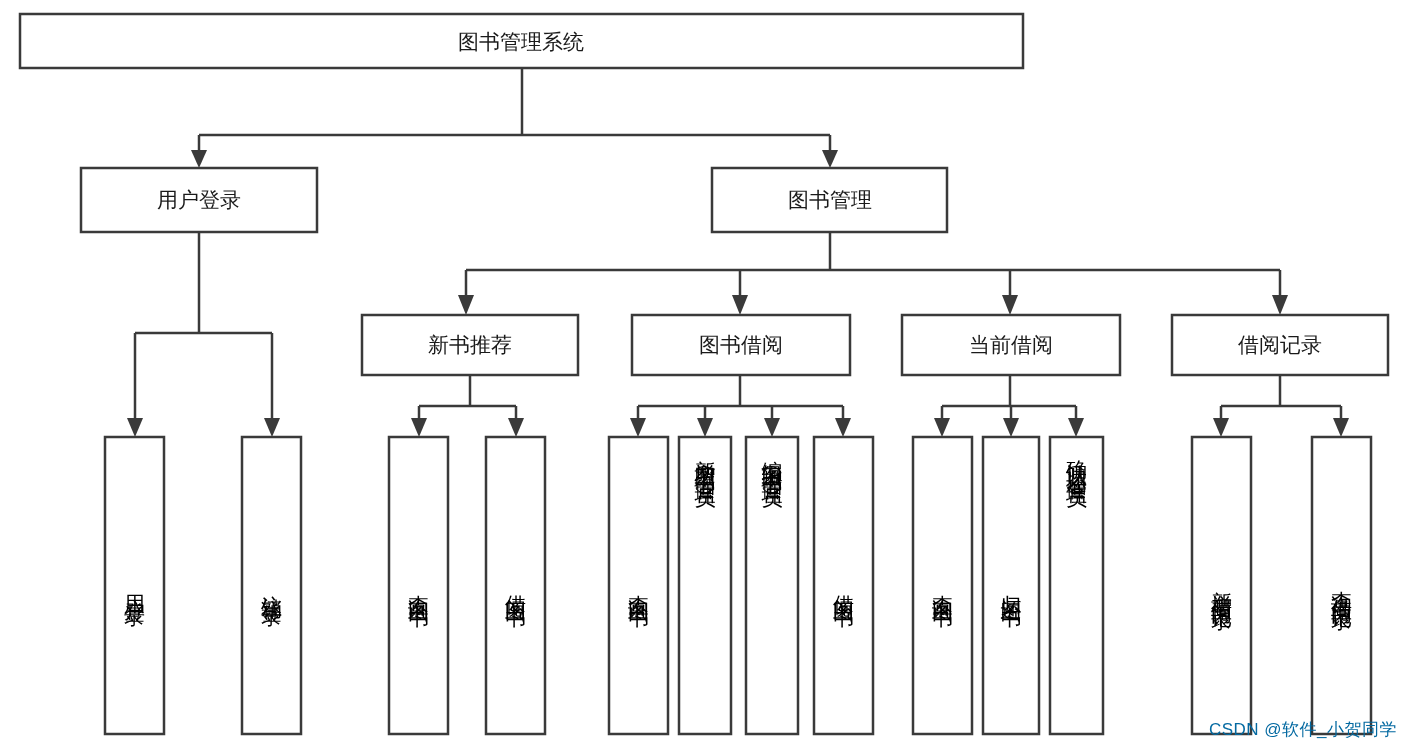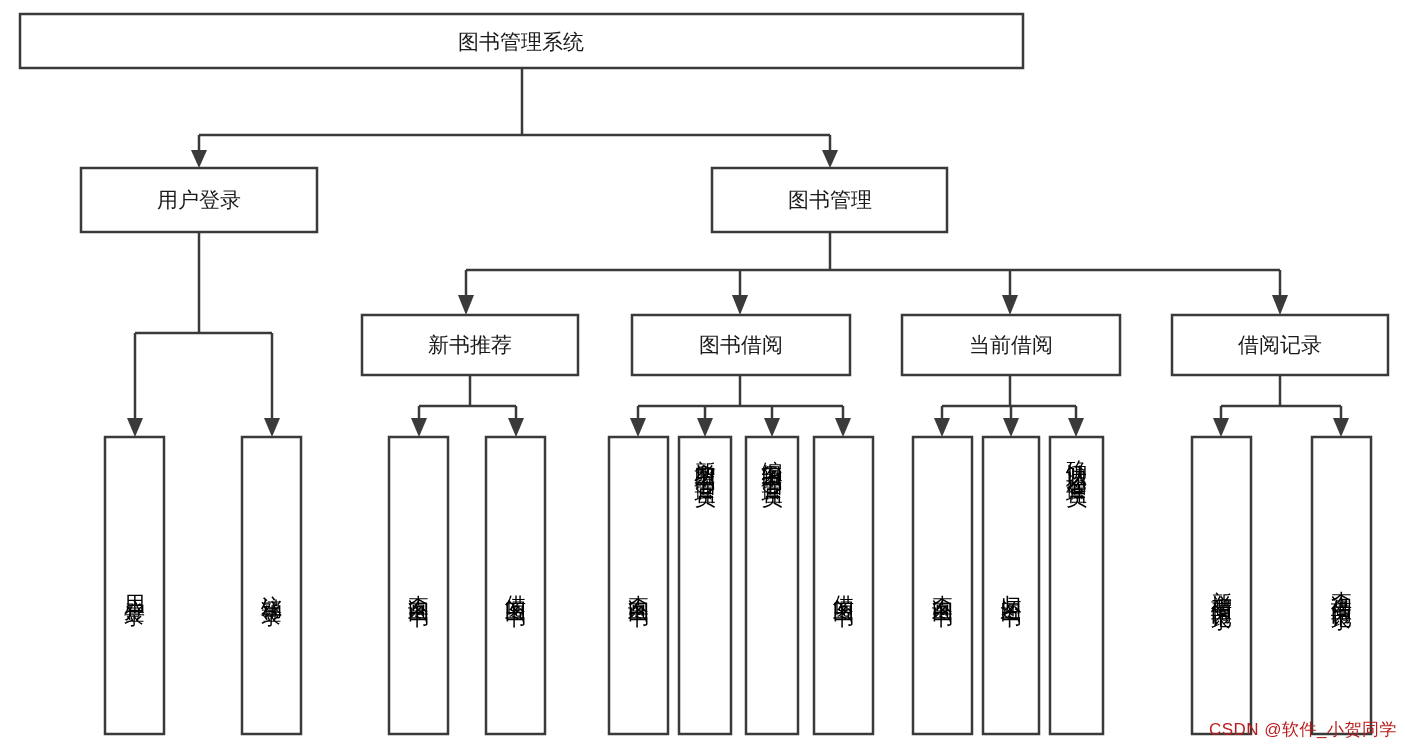--- a/index.html
+++ b/index.html
@@ -49,21 +49,21 @@
     writing-mode: vertical-rl;
     text-orientation: upright;
     letter-spacing: 4px;
   }
   .watermark {
     position: absolute;
     right: 8px;
     bottom: 6px;
     font-family: "Liberation Sans", "DejaVu Sans", sans-serif;
     font-size: 17px;
-    color: #b91c1c;
+    color: #0369a1;
     white-space: nowrap;
     letter-spacing: 0.5px;
     pointer-events: none;
   }
 </style>
 </head>
 <body>
 
 <svg id="diagram" viewBox="0 0 1405 747" xmlns="http://www.w3.org/2000/svg">
 

